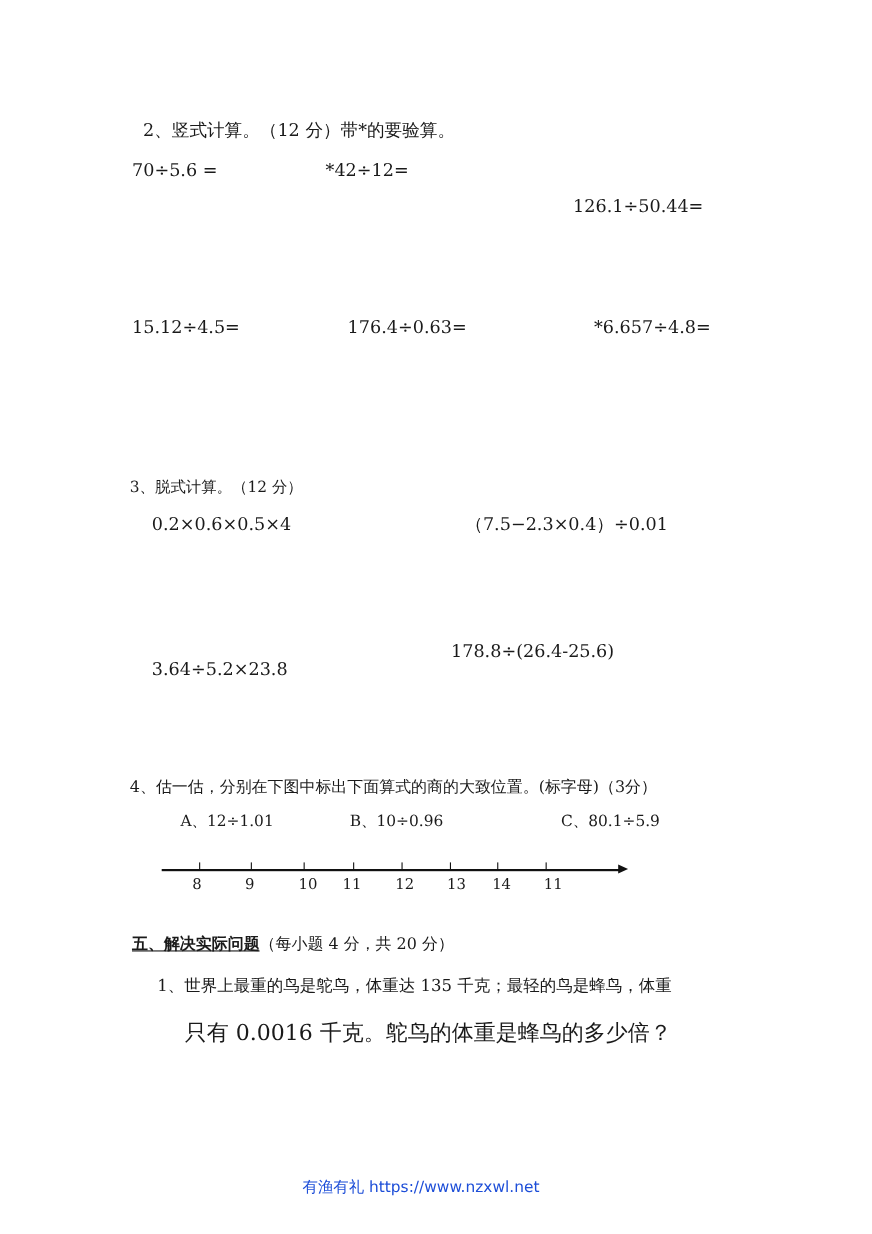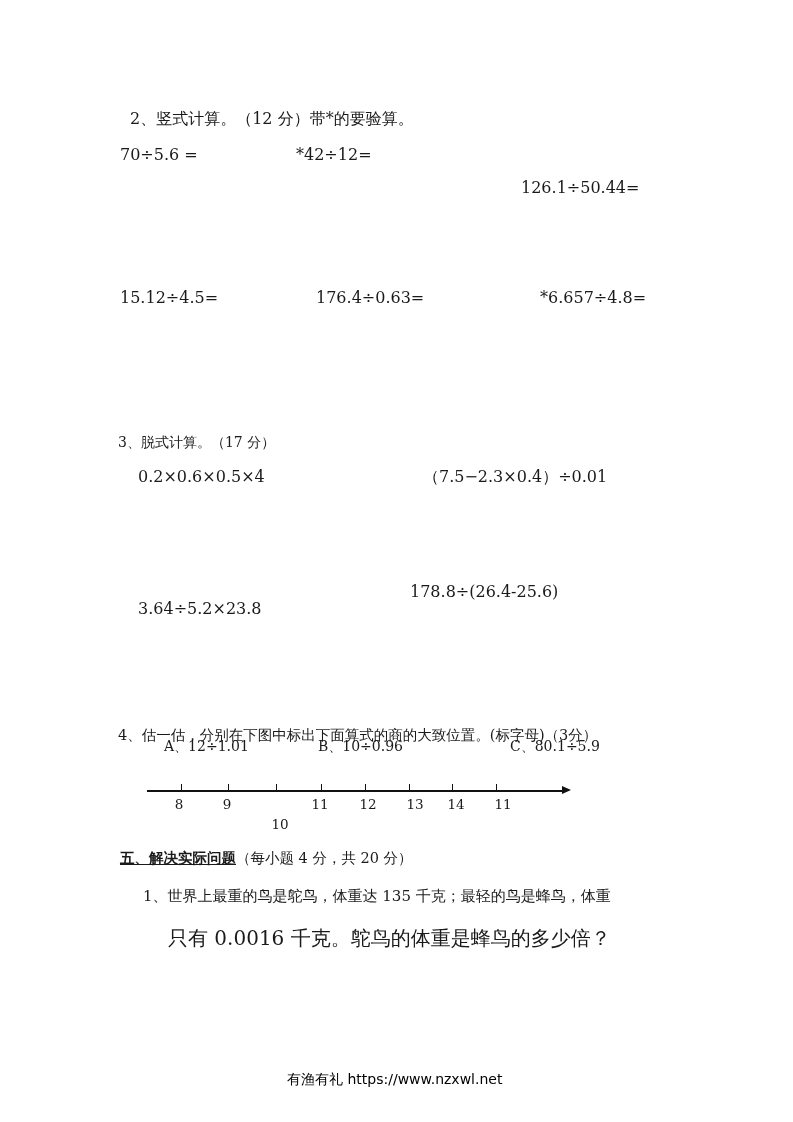--- a/index.html
+++ b/index.html
@@ -8,60 +8,60 @@
       font-family: "DejaVu Serif", "Liberation Serif", serif;
       color: #1a1a1a;
     }
     .abs { position: absolute; white-space: nowrap; }
     .sec-title { font-size: 16px; }
     .prob { font-size: 16px; }
     .small-title { font-size: 14px; }
     .est-title { font-size: 14.5px; }
     .est-item { font-size: 14px; }
     .bold { font-weight: bold; text-decoration: underline; }
-    .footer { font-family: "DejaVu Sans", "Liberation Sans", sans-serif; font-size: 14px; color: #000000; margin-left: 12px; }
+    .footer { font-family: "DejaVu Sans", "Liberation Sans", sans-serif; font-size: 14px; color: #1d4ed8; }
     .axis-label { font-size: 13.5px; position: absolute; transform: translateX(-50%); top: 796px; }
     .tick { position: absolute; width: 1px; height: 6px; background: #111; top: 784px; }
   </style>
 </head>
 <body>
 
 <div class="abs sec-title" style="left:130px; top:109px;">2、竖式计算。（12 分）带*的要验算。</div>
 <div class="abs prob" style="left:120px; top:145px;">70÷5.6 =</div>
 <div class="abs prob" style="left:296px; top:145px;">*42÷12=</div>
 <div class="abs prob" style="left:521px; top:145px;margin-top:33px;">126.1÷50.44=</div>
 <div class="abs prob" style="left:120px; top:288px;">15.12÷4.5=</div>
 <div class="abs prob" style="left:316px; top:288px;">176.4÷0.63=</div>
 <div class="abs prob" style="left:540px; top:288px;">*6.657÷4.8=</div>
 
-<div class="abs small-title" style="left:118px; top:434px;">3、脱式计算。（17 分）</div>
+<div class="abs small-title" style="left:118px; top:434px;">3、脱式计算。（12 分）</div>
 <div class="abs prob" style="left:138px; top:467px;">0.2×0.6×0.5×4</div>
 <div class="abs prob" style="left:423px; top:467px;">（7.5−2.3×0.4）÷0.01</div>
 <div class="abs prob" style="left:138px; top:599px;">3.64÷5.2×23.8</div>
 <div class="abs prob" style="left:410px; top:582px;">178.8÷(26.4-25.6)</div>
 
-<div class="abs est-title" style="left:118px; top:726px;">4、估一估，分别在下图中标出下面算式的商的大致位置。(标字母)（3分）</div>
+<div class="abs est-title" style="left:118px; top:706px;">4、估一估，分别在下图中标出下面算式的商的大致位置。(标字母)（3分）</div>
 <div class="abs est-item" style="left:164px; top:738px;">A、12÷1.01</div>
 <div class="abs est-item" style="left:318px; top:738px;">B、10÷0.96</div>
 <div class="abs est-item" style="left:510px; top:738px;">C、80.1÷5.9</div>
 
 <div>
   <div class="abs" style="left:147px; top:790px; width:418px; height:1.5px; background:#111;"></div>
   <div class="abs" style="left:562px; top:786px; width:0; height:0; border-top:4.5px solid transparent; border-bottom:4.5px solid transparent; border-left:9px solid #111;"></div>
   <div class="tick" style="left:181px;"></div>
   <div class="tick" style="left:228px;"></div>
   <div class="tick" style="left:276px;"></div>
   <div class="tick" style="left:321px;"></div>
   <div class="tick" style="left:365px;"></div>
   <div class="tick" style="left:409px;"></div>
   <div class="tick" style="left:452px;"></div>
   <div class="tick" style="left:496px;"></div>
   <div class="axis-label" style="left:179px;">8</div>
   <div class="axis-label" style="left:227px;">9</div>
-  <div class="axis-label" style="left:280px;margin-top:20px;">10</div>
+  <div class="axis-label" style="left:280px;">10</div>
   <div class="axis-label" style="left:320px;">11</div>
   <div class="axis-label" style="left:368px;">12</div>
   <div class="axis-label" style="left:415px;">13</div>
   <div class="axis-label" style="left:456px;">14</div>
   <div class="axis-label" style="left:503px;">11</div>
 </div>
 
 <div class="abs" style="left:120px; top:849px; font-size:14.5px;">
   <span class="bold">五、解决实际问题</span><span>（每小题 4 分，共 20 分）</span>
 </div>

